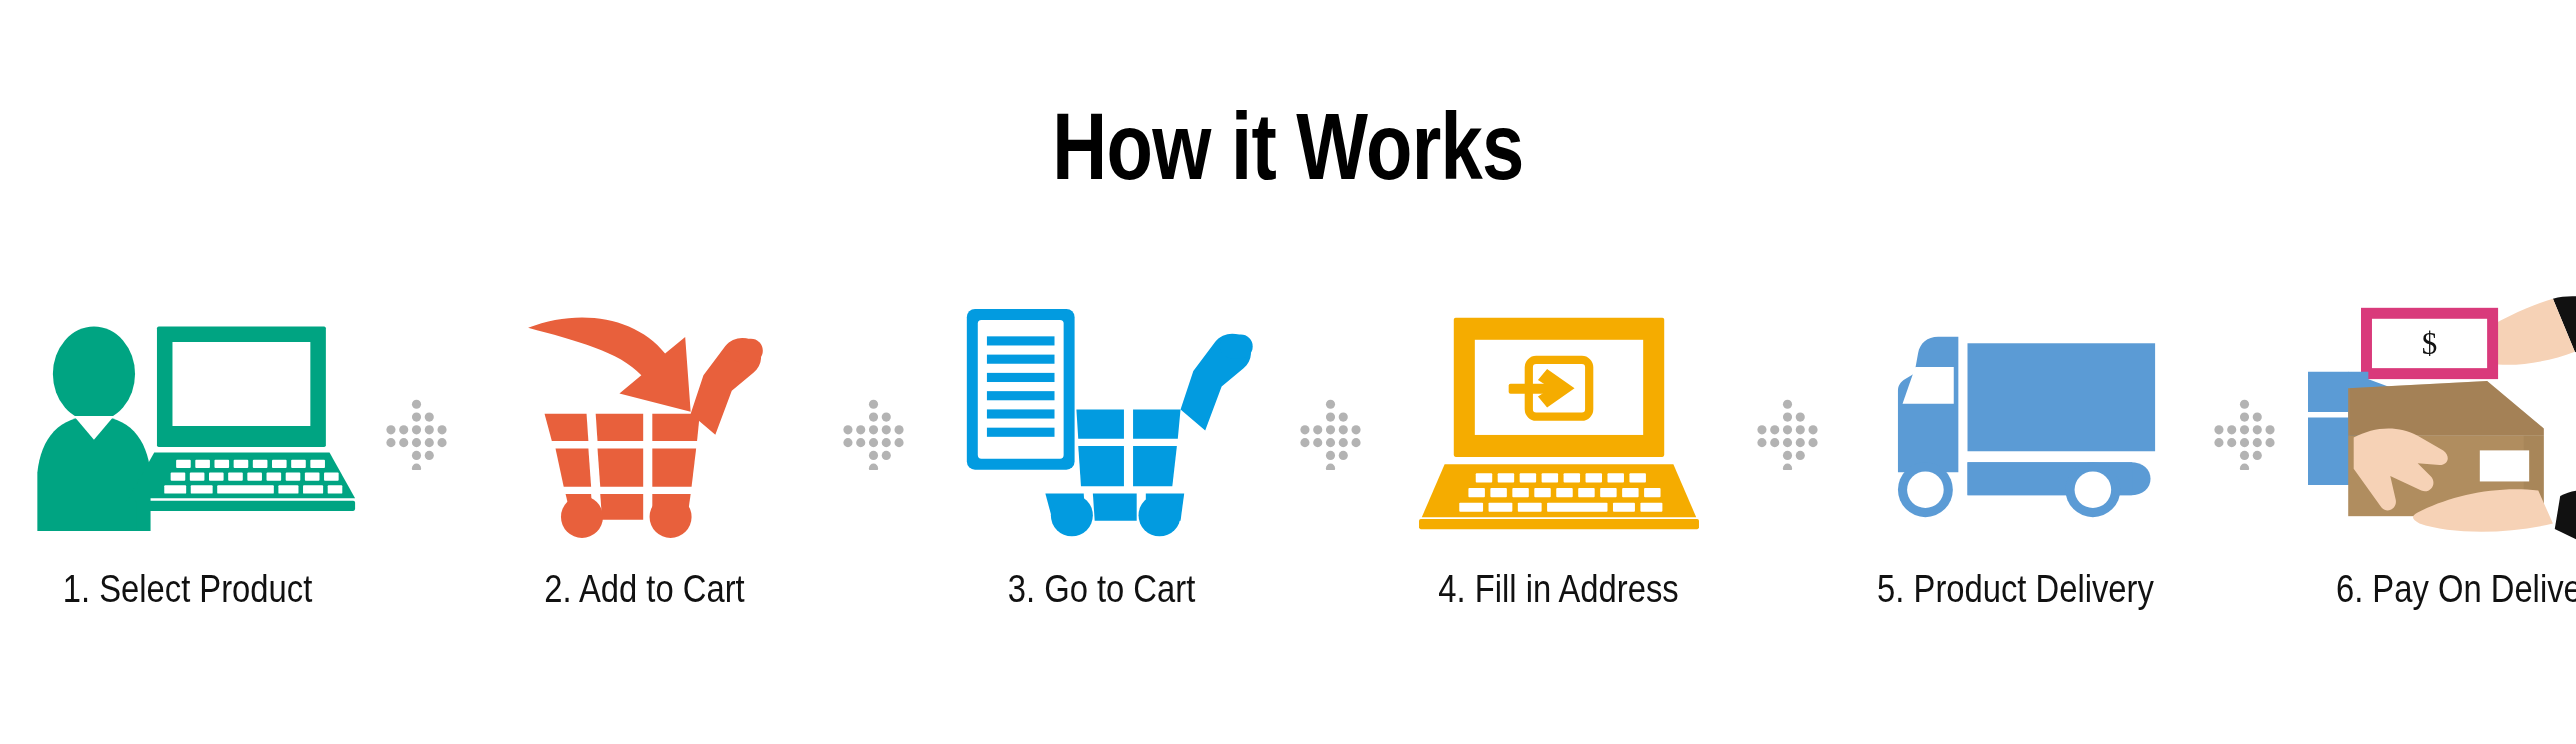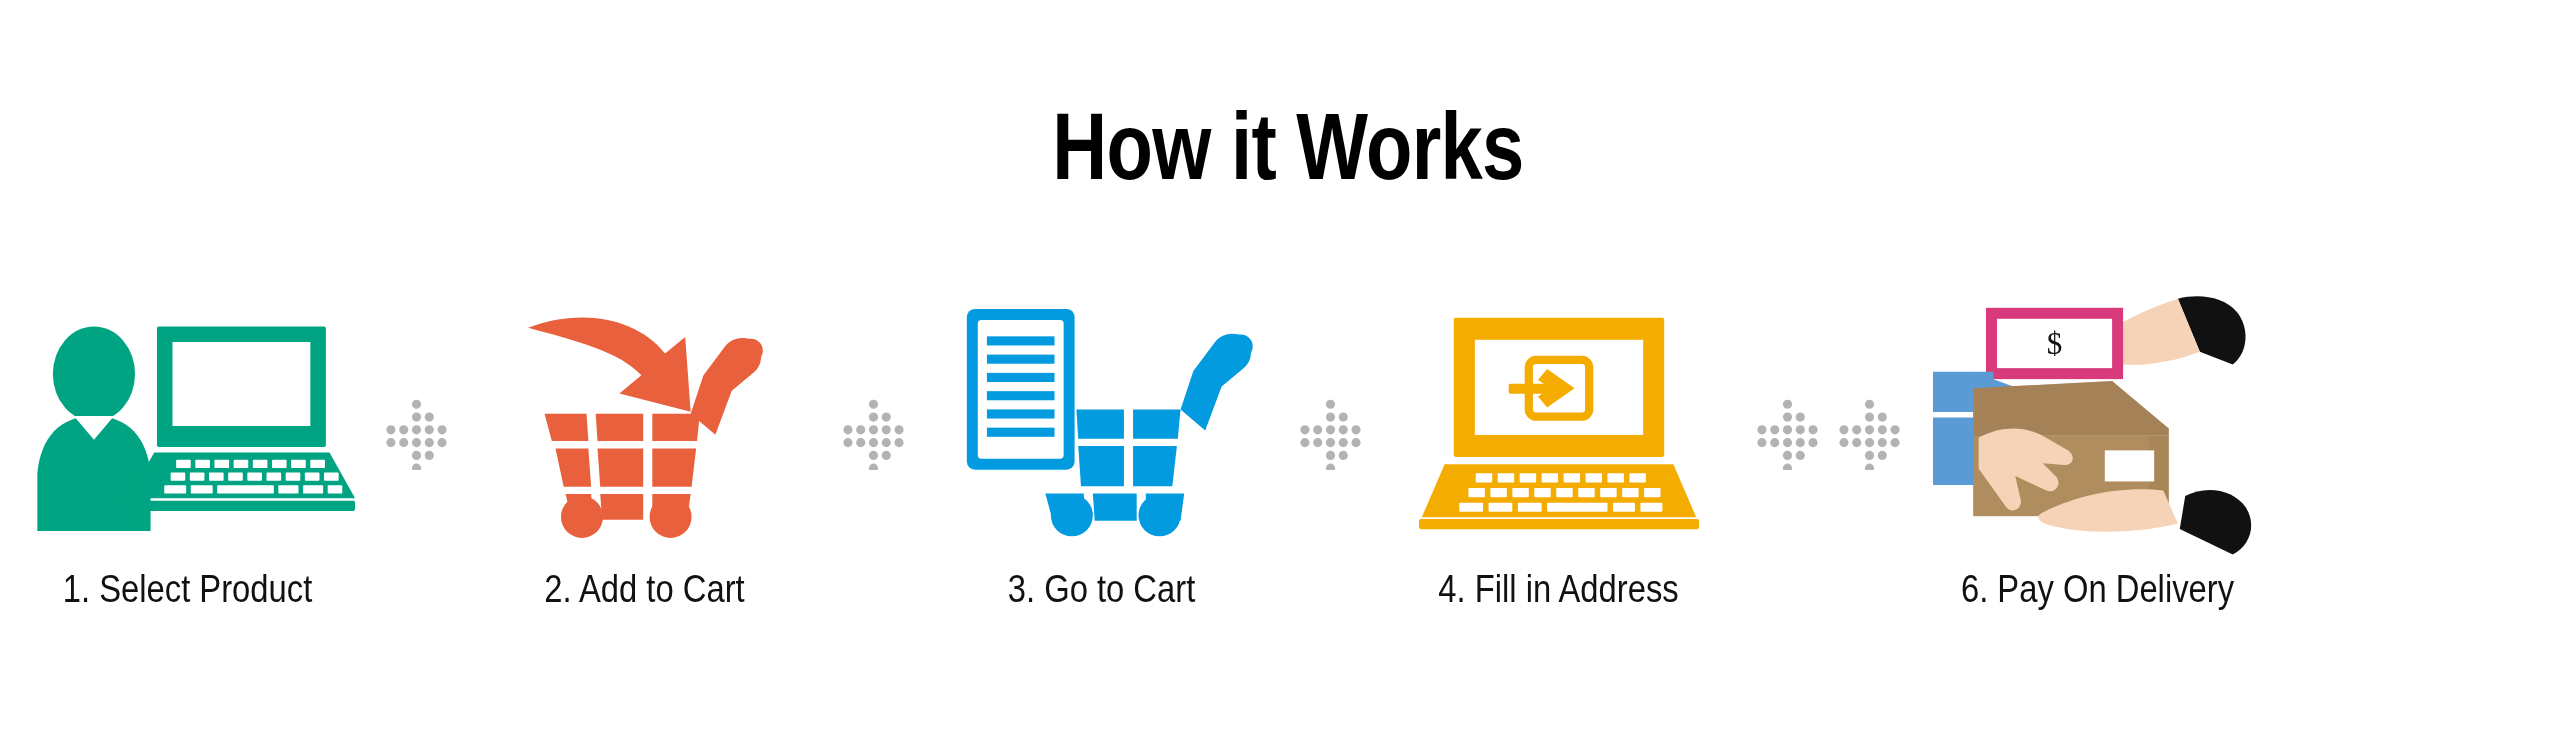--- a/index.html
+++ b/index.html
@@ -326,20 +326,38 @@
             <circle cx="40" cy="50" r="5"></circle>
             <circle cx="54" cy="50" r="5"></circle>
             <circle cx="68" cy="50" r="5"></circle>
           <circle cx="40" cy="64" r="5"></circle>
             <circle cx="54" cy="64" r="5"></circle>
           <circle cx="40" cy="78" r="5"></circle>
         </g>
       </svg>
     </div>
 
+    <div class="step">
+      <div class="step-art">
+        <svg width="302" height="197" viewBox="0 0 330 215" aria-hidden="true">
+          <g fill="#5B9BD5">
+            <rect x="112" y="10" width="205" height="118"></rect>
+            <path d="M36 62 c0 -6 3 -10 8 -13 l10 -6 4 -22 c2 -11 10 -18 22 -18 l22 0 0 148 -66 0 z"></path>
+            <path d="M55 36 l42 0 0 40 -56 0 z" fill="#ffffff"></path>
+            <path d="M112 140 l178 0 c14 0 22 8 22 18 0 10 -8 18 -22 18 l-178 0 z"></path>
+            <rect x="112" y="140" width="180" height="36"></rect>
+            <circle cx="66" cy="170" r="30"></circle>
+            <circle cx="66" cy="170" r="20" fill="#ffffff"></circle>
+            <circle cx="249" cy="170" r="30"></circle>
+            <circle cx="249" cy="170" r="20" fill="#ffffff"></circle>
+          </g>
+        </svg>
+      </div>
+      <div class="step-label">5. Product Delivery</div>
+    </div>
 
     <div class="arrow-sep">
       <svg width="73" height="73" viewBox="0 0 80 80" aria-hidden="true">
         <g fill="#B3B3B3">
           <circle cx="40" cy="8" r="5"></circle>
           <circle cx="40" cy="22" r="5"></circle>
             <circle cx="54" cy="22" r="5"></circle>
           <circle cx="12" cy="36" r="5"></circle>
             <circle cx="26" cy="36" r="5"></circle>
             <circle cx="40" cy="36" r="5"></circle>

